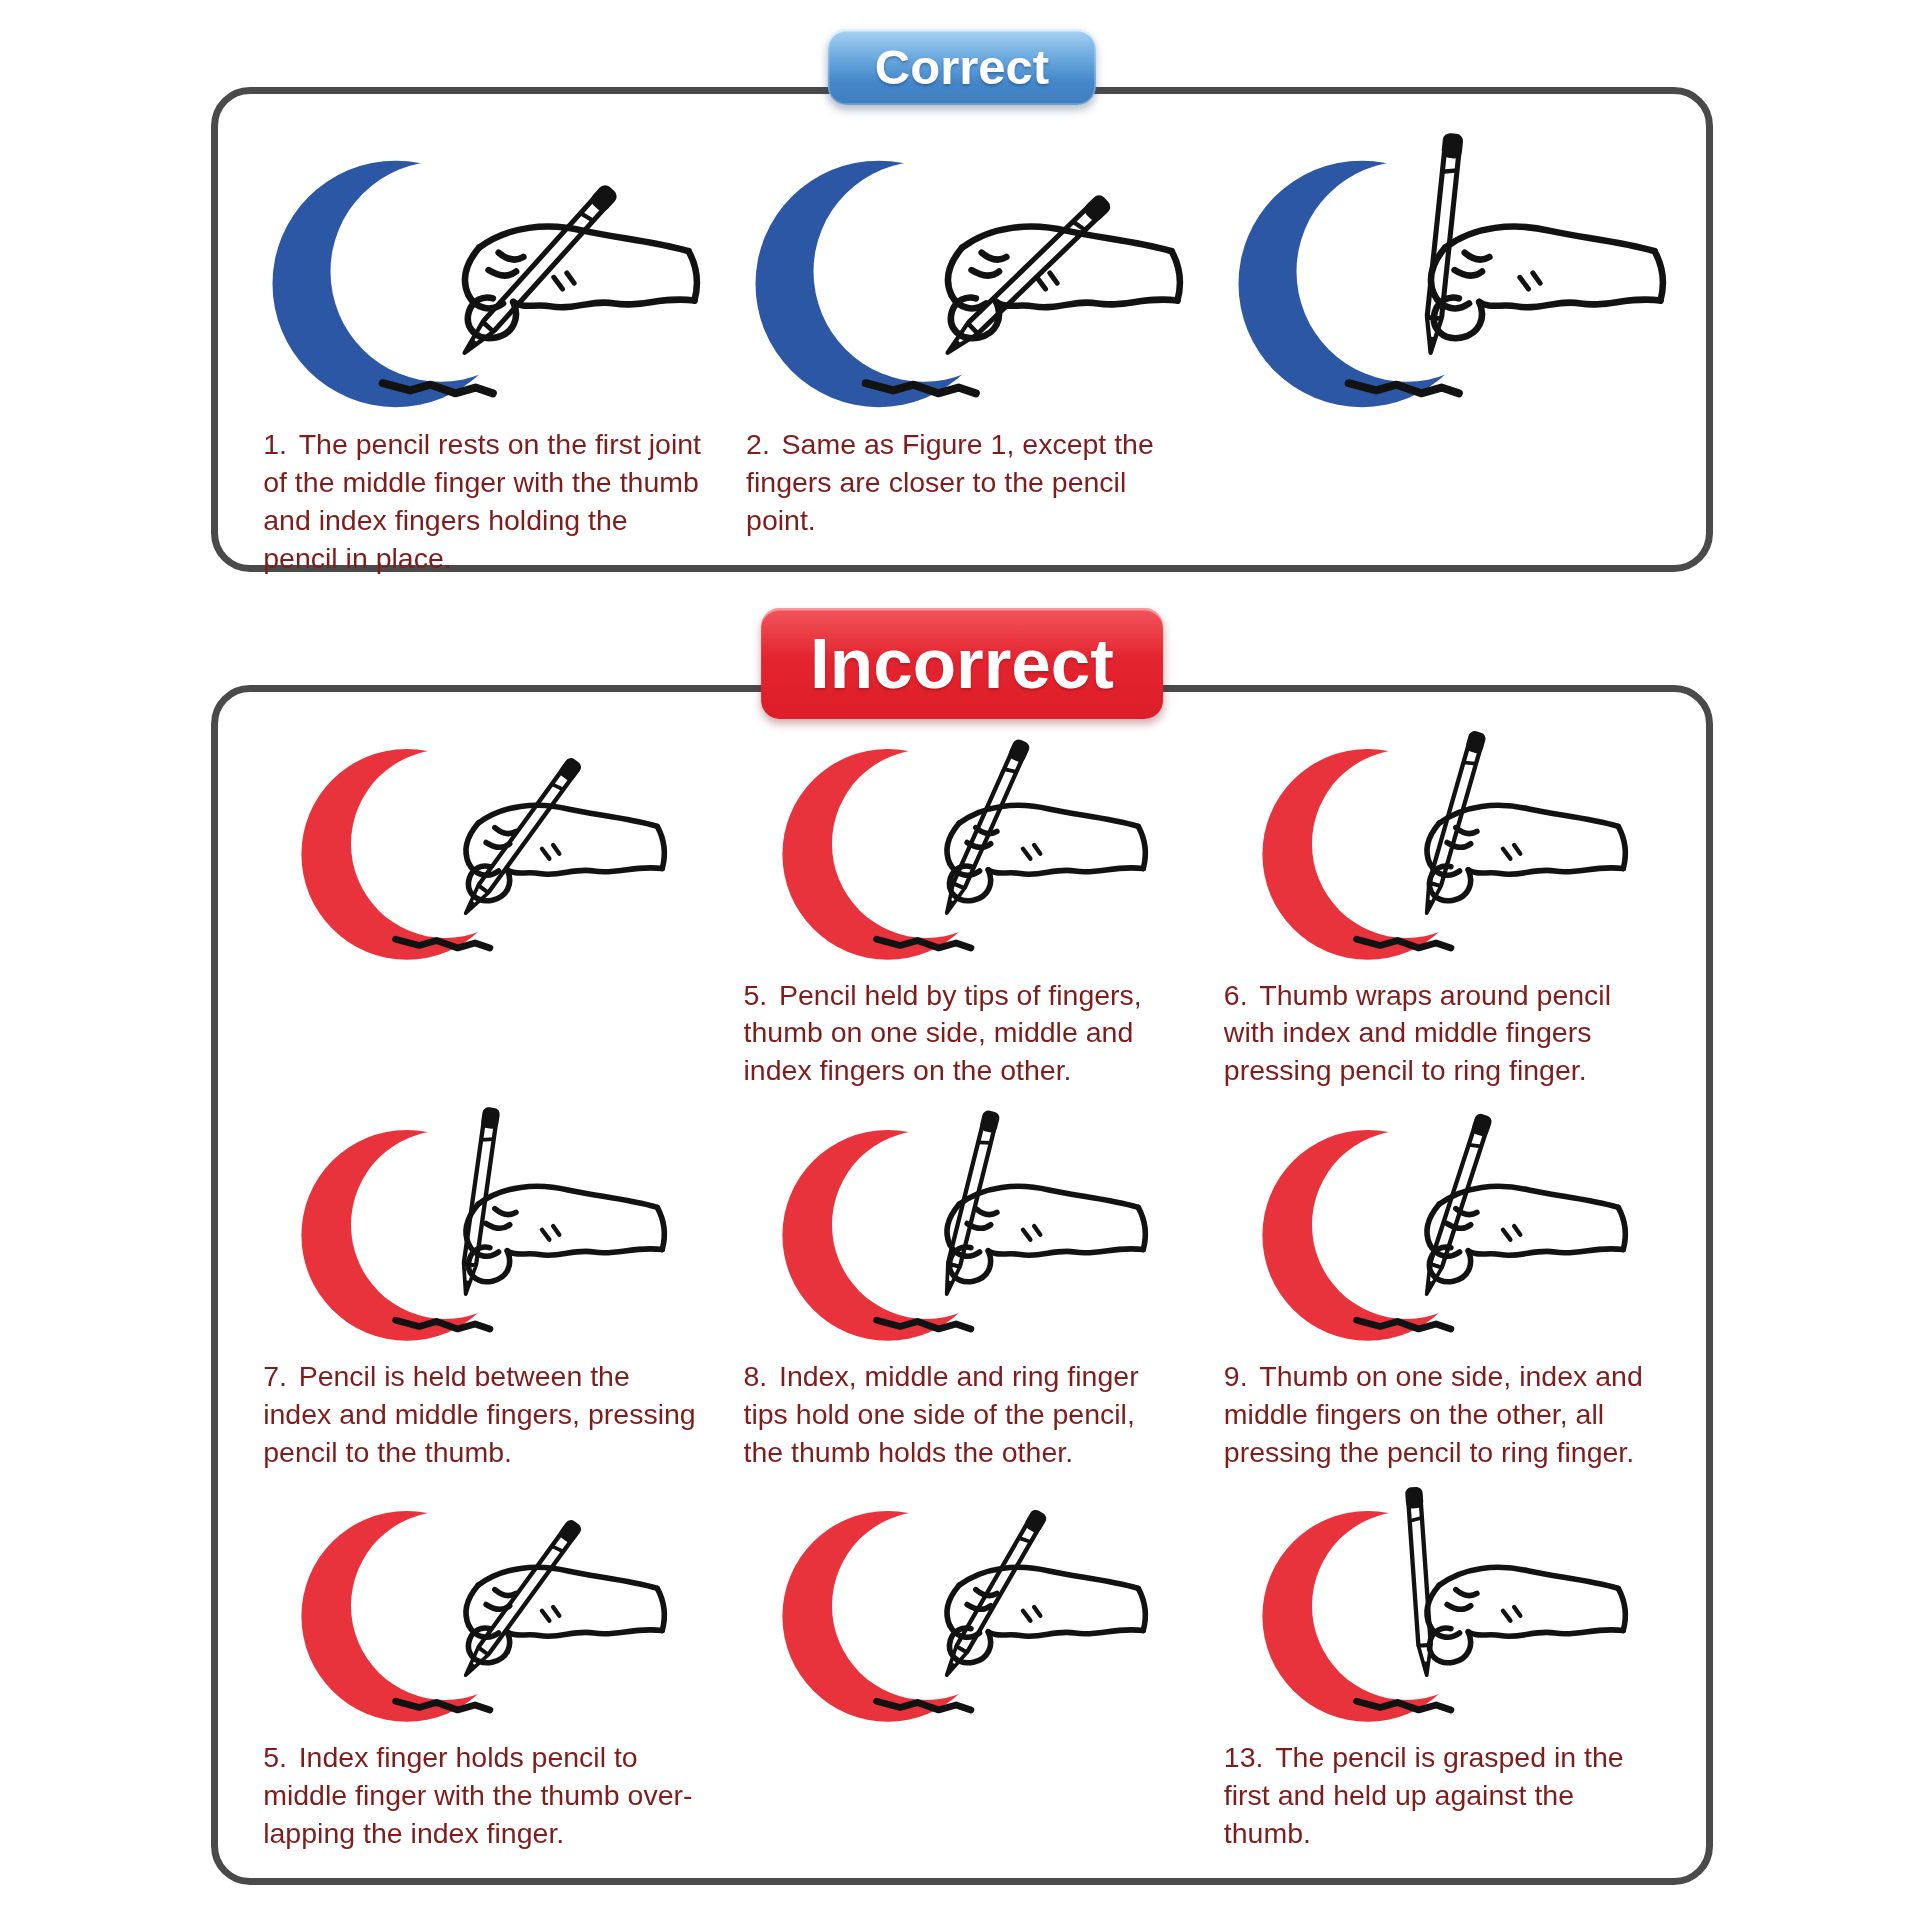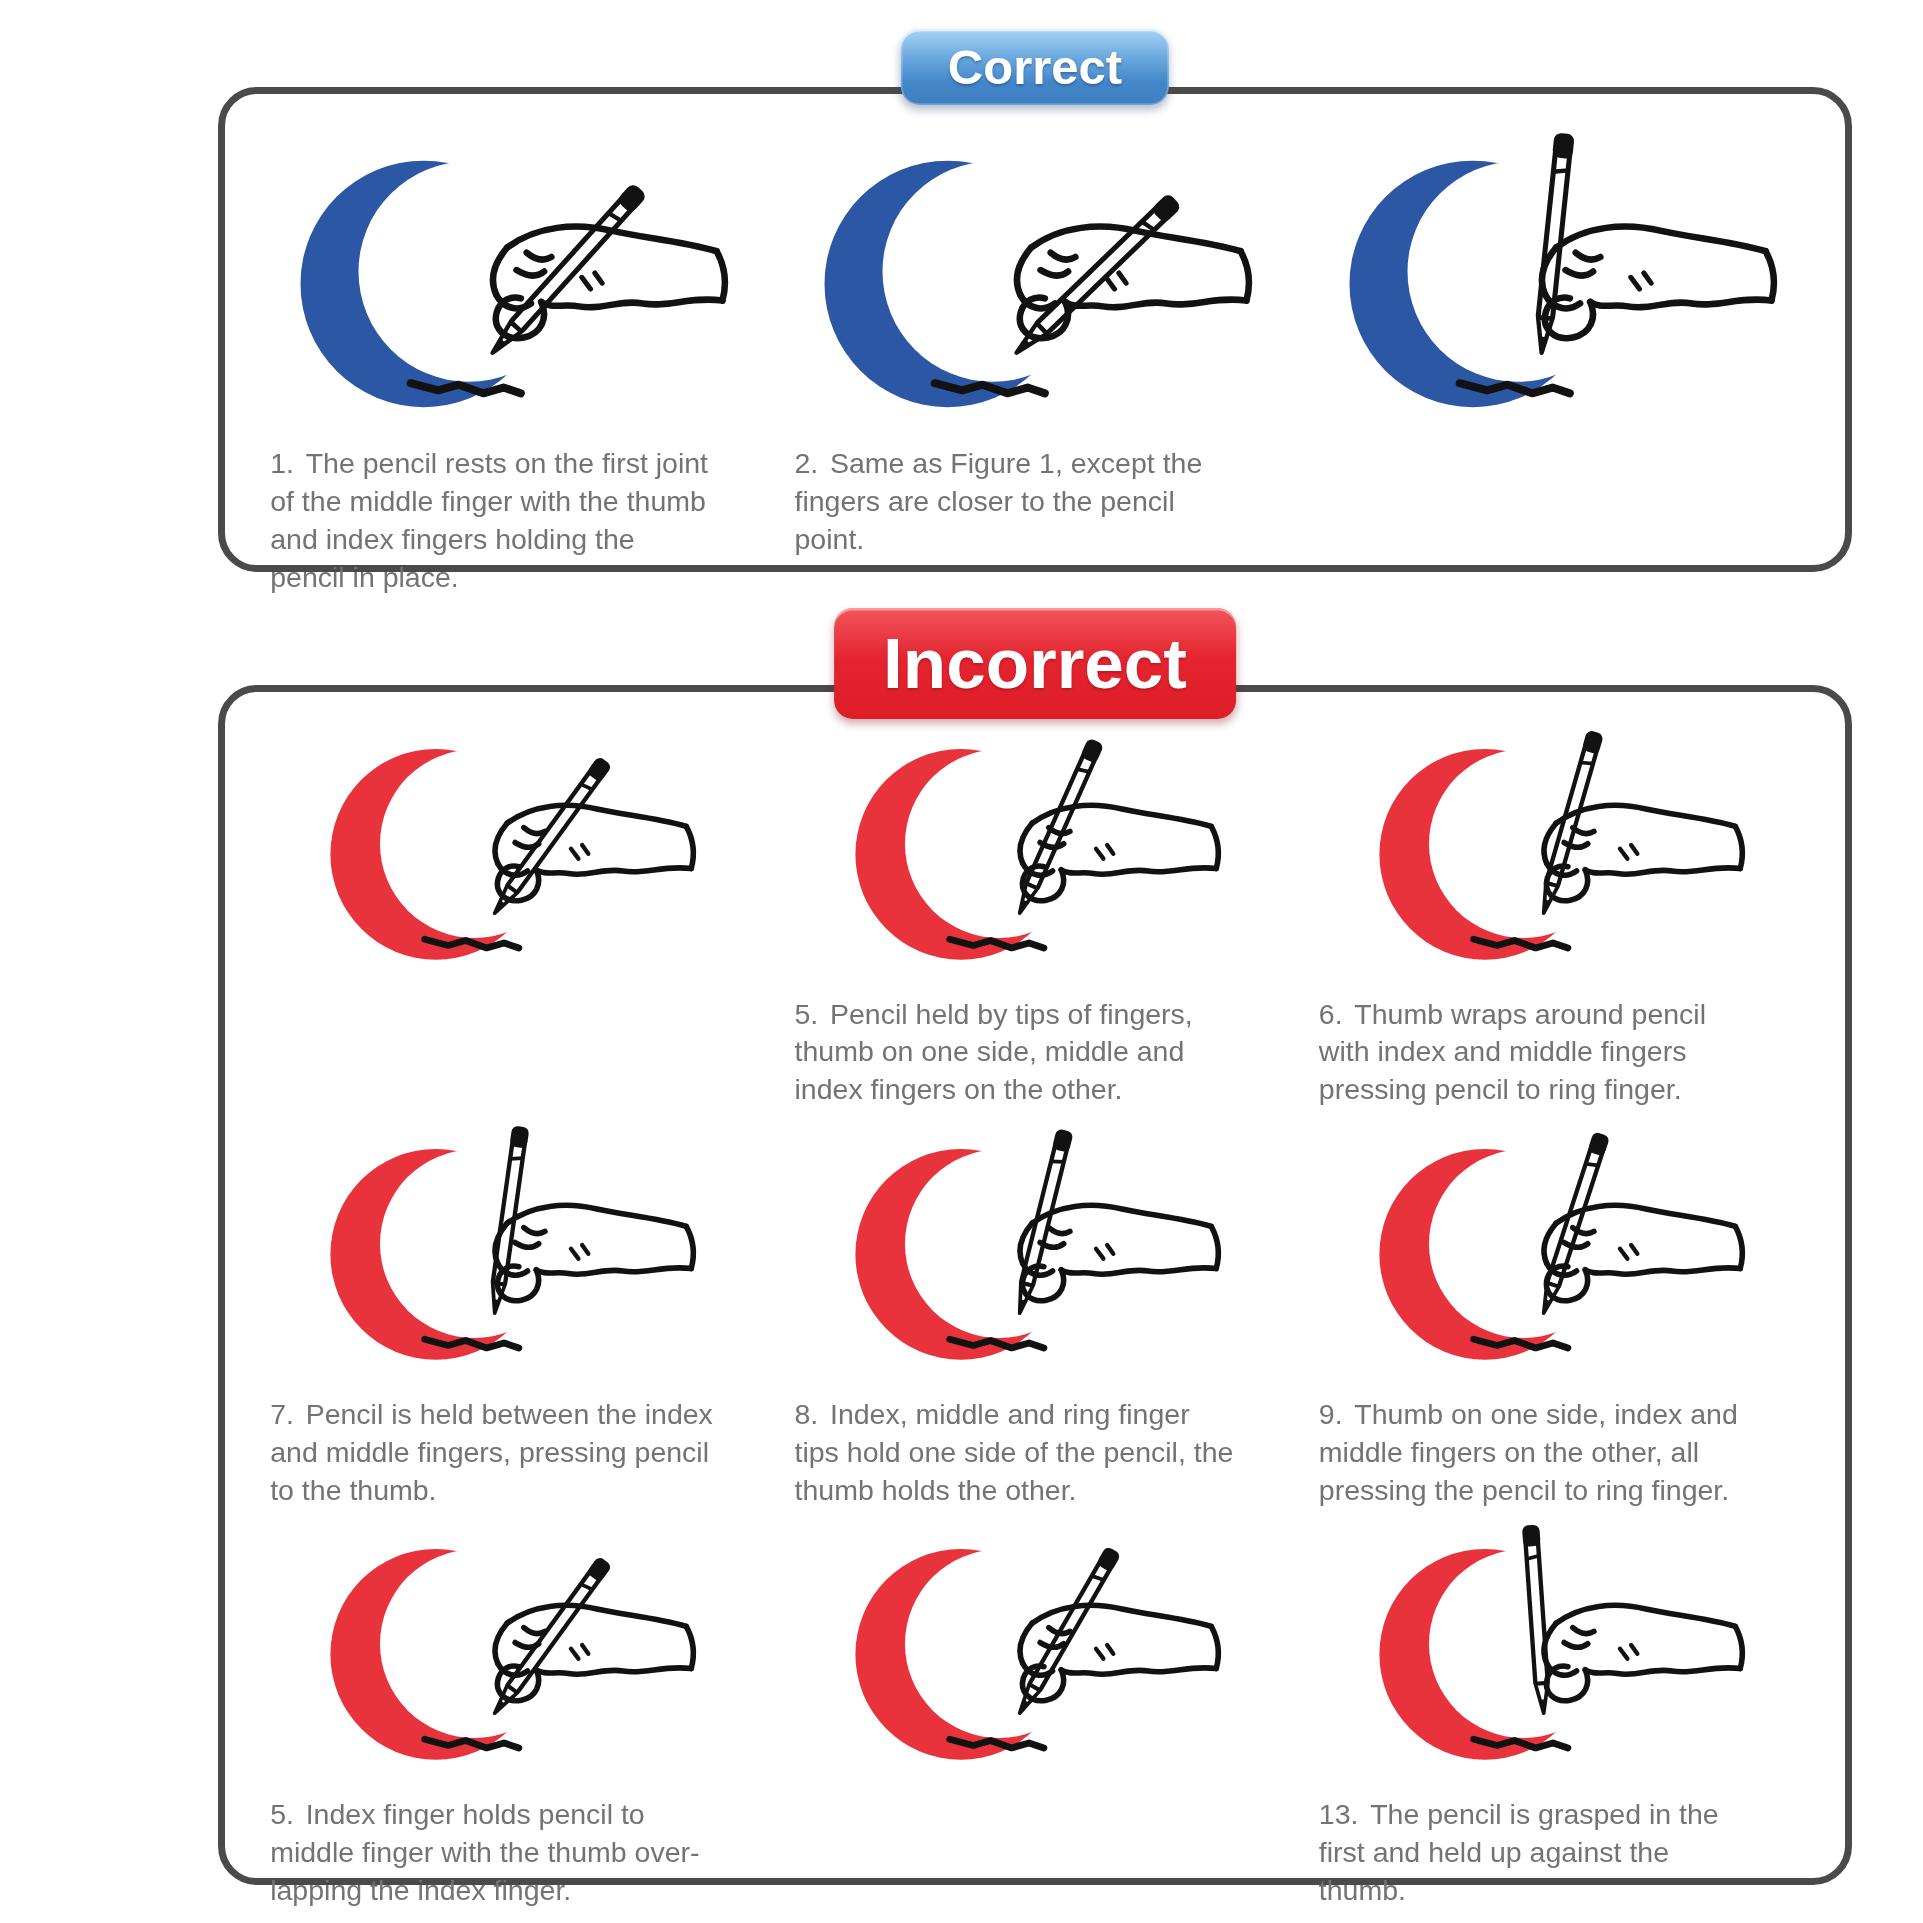--- a/index.html
+++ b/index.html
@@ -7,21 +7,21 @@
     --accent-incorrect:#e8333c;
     --panel-border:#4a4a4a;
     --ink:#121212;
   }
   html,body{margin:0;padding:0;}
   body{
     width:1923px;height:1923px;position:relative;background:#ffffff;
     font-family:"Liberation Sans",sans-serif;
   }
   .panel{
-    position:absolute;left:218px;width:1634px;box-sizing:border-box;
+    position:absolute;left:211px;width:1502px;box-sizing:border-box;
     border:7.6px solid var(--panel-border);border-radius:39px;background:#fff;
   }
   #panel-correct{top:87px;height:485px;}
   #panel-incorrect{top:685px;height:1200px;}
 
   .badge{
     position:absolute;left:50%;transform:translateX(-50%);
     color:#fff;font-weight:bold;text-align:center;white-space:nowrap;
     border-radius:18.5px;
   }
@@ -47,22 +47,22 @@
   #panel-correct .fig-art{height:290px;}
   #panel-incorrect .fig-art{height:248px;}
   .fig-art{width:auto;display:block;}
 
   .cres{fill:var(--accent);}
   .cres-cut{fill:#ffffff;}
   .sec-correct{--accent:var(--accent-correct);}
   .sec-incorrect{--accent:var(--accent-incorrect);}
 
   .caption{
-    font-size:28.5px;line-height:1.33;color:#737373;
-    margin:27px 5px 0 5px;max-width:445px;
+    font-size:28.5px;line-height:1.33;color:#7f1d1d;
+    margin:8px 5px 0 5px;max-width:445px;
   }
   .caption .num{margin-right:11.7px;}
 </style>
 </head>
 <body>
 
 <svg width="0" height="0" style="position:absolute" aria-hidden="true">
   <defs>
     <g id="g-pencil">
       <rect x="275" y="30" width="20" height="232" rx="3" fill="#ffffff" stroke="#121212" stroke-width="7"></rect>

